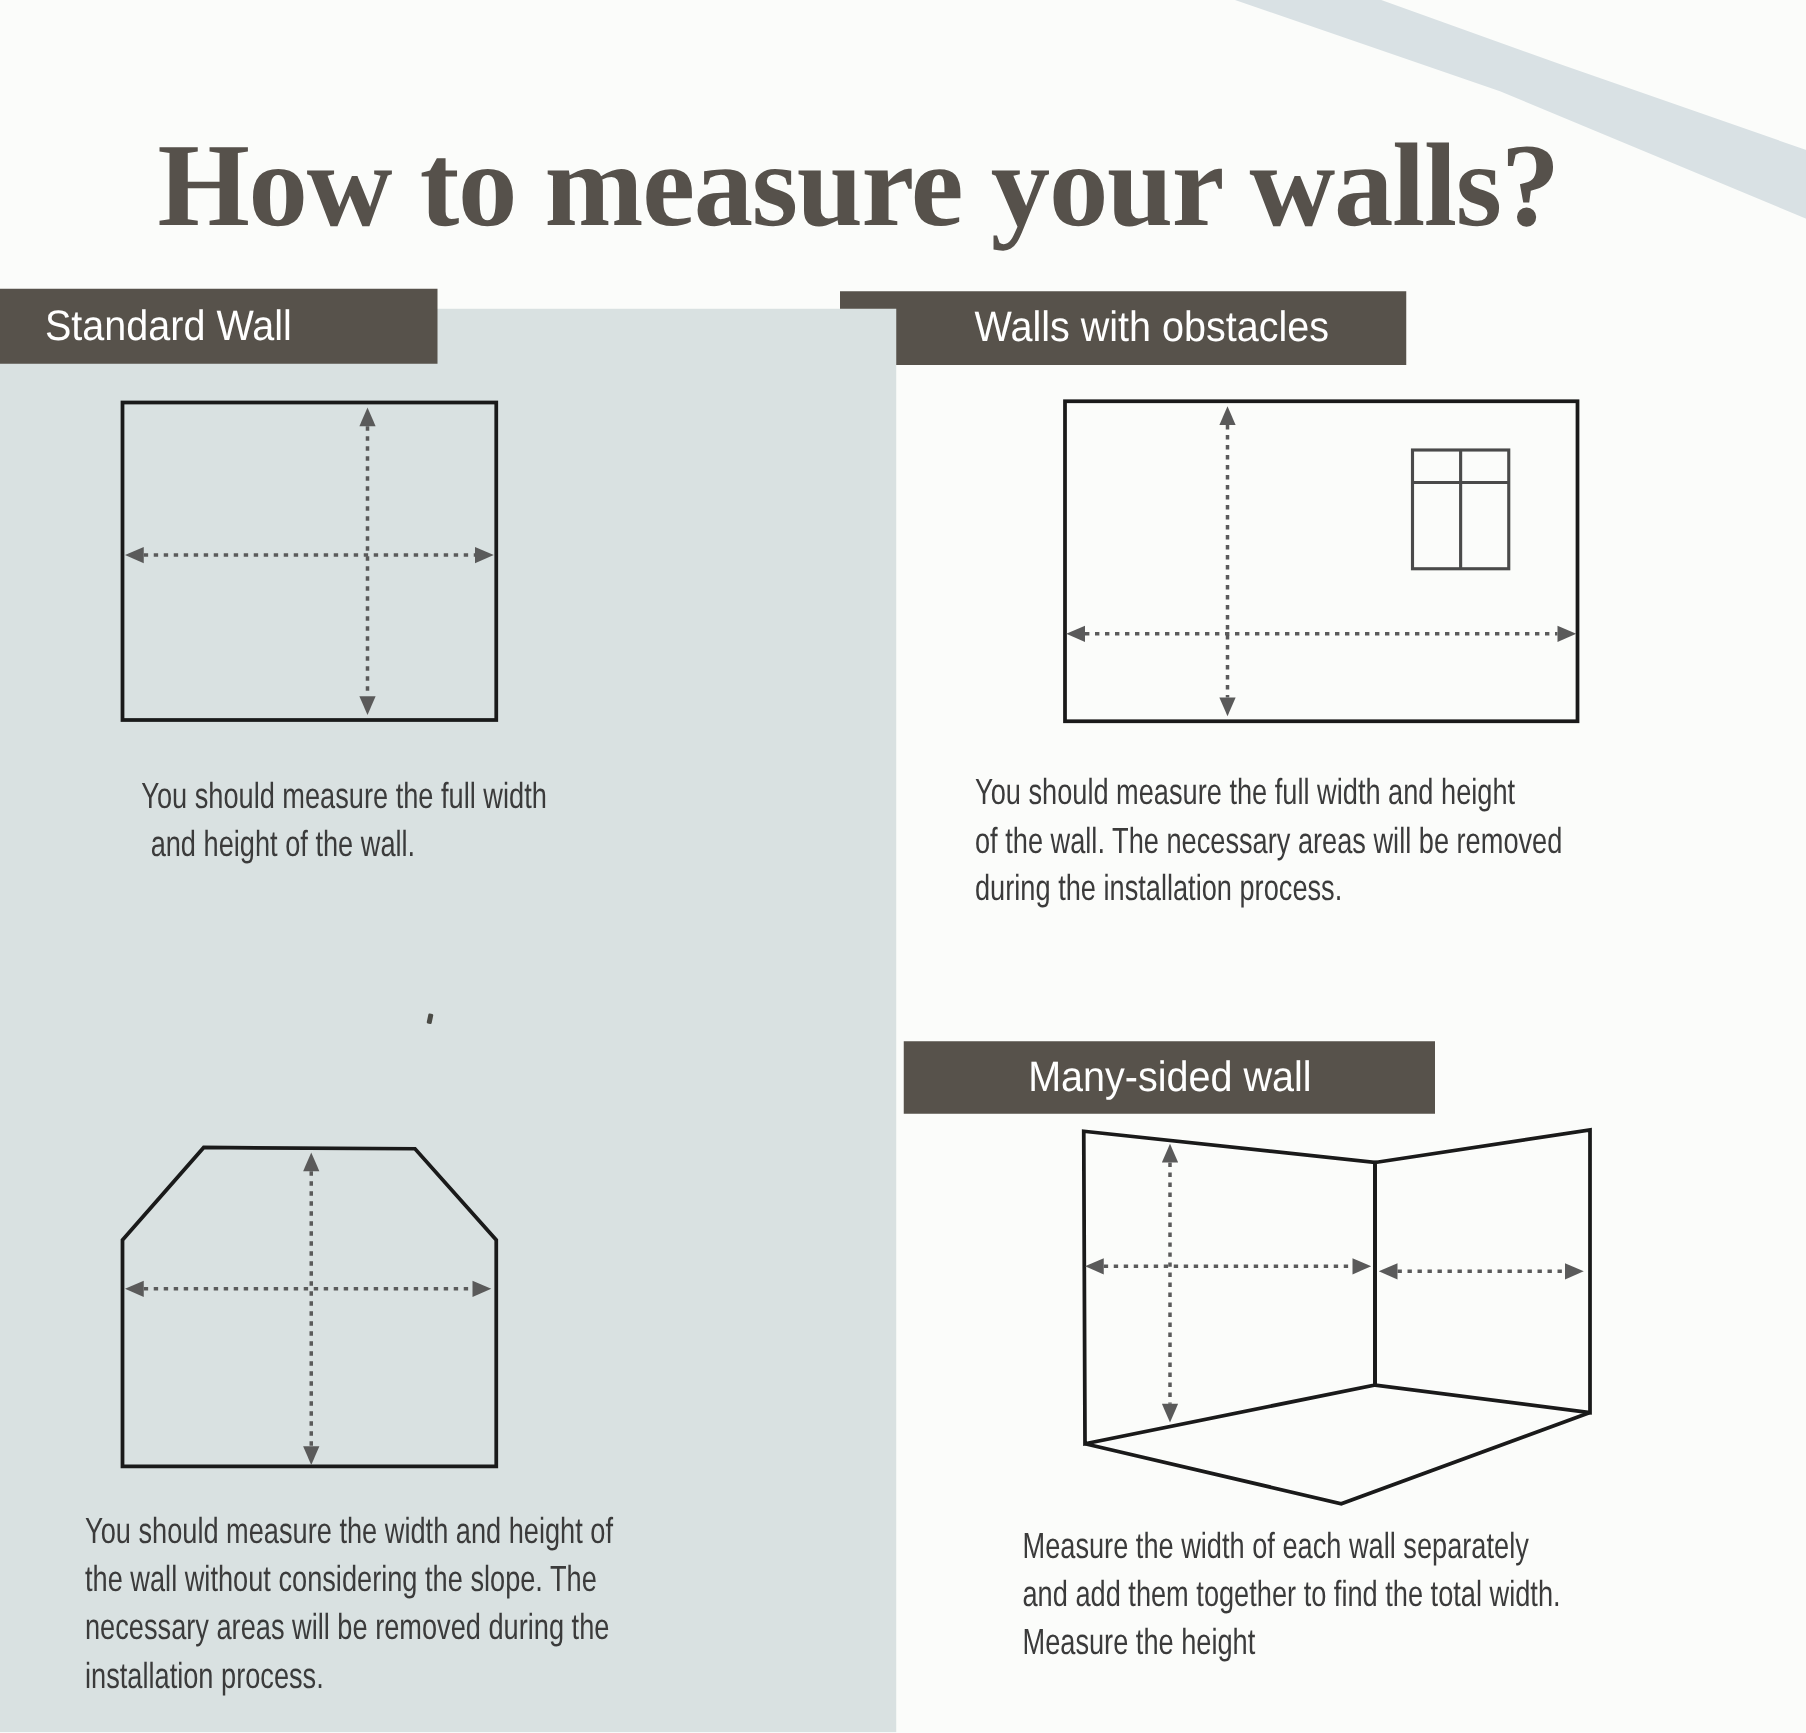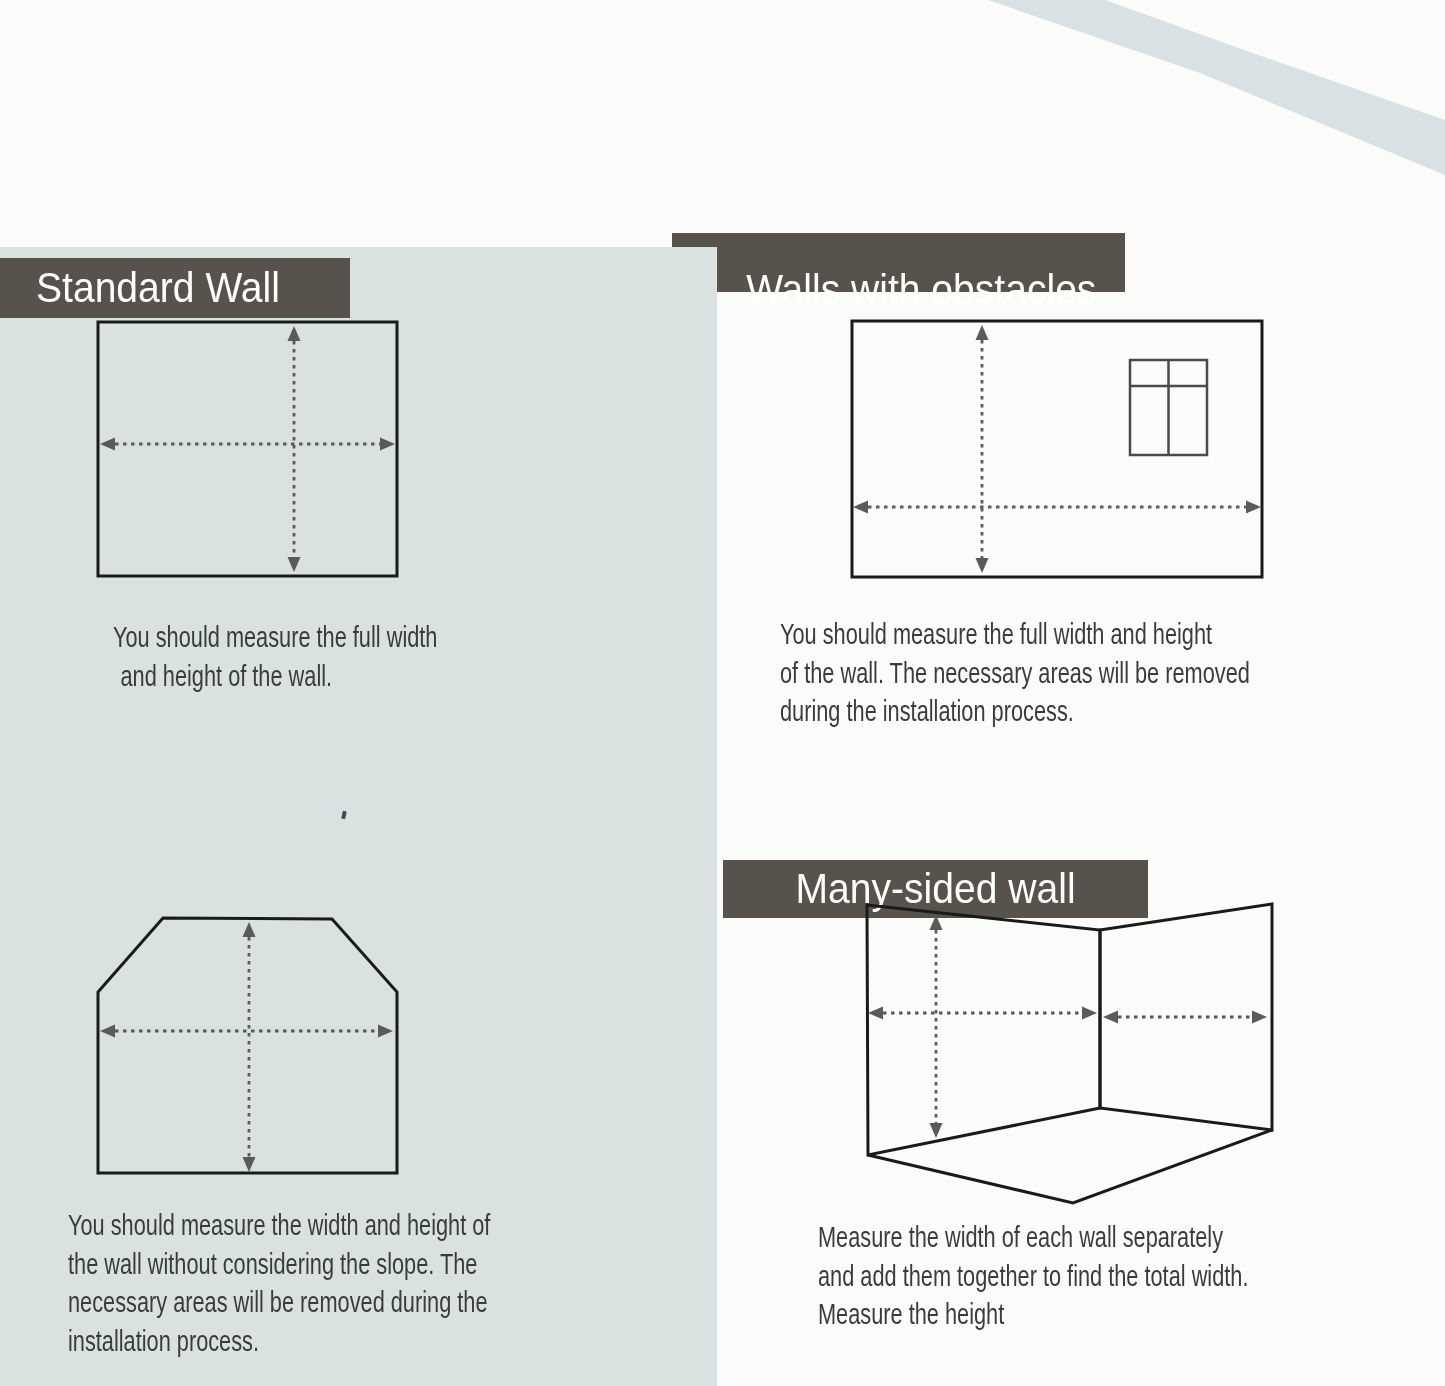--- a/index.html
+++ b/index.html
@@ -29,21 +29,21 @@
     background:var(--panel);z-index:3;
   }
   .page-title{
     position:absolute;left:126px;top:32px;z-index:4;
     font-family:"Liberation Serif",serif;font-size:95px;line-height:1.1;
     color:var(--title-text);letter-spacing:-1px;white-space:nowrap;
   }
   .header-bar{
     position:absolute;background:var(--header-bar);z-index:4;
     display:flex;align-items:center;color:var(--header-text);
-    font-size:42px;white-space:nowrap;margin-top:27px;
+    font-size:34px;white-space:nowrap;
   }
   .header-bar .bar-label{display:inline-block;transform:scaleX(0.93);}
   .bar-standard{left:0;top:231px;width:350px;height:60px;padding-left:36px;box-sizing:border-box;}
   .bar-standard .bar-label{transform-origin:0 50%;}
   .bar-obstacles{left:717px;top:233px;width:408px;height:59px;background:transparent;justify-content:center;}
   .bar-obstacles .bar-label{transform-origin:50% 50%;}
   .bar-sloping{left:0;top:831px;width:355px;height:58px;padding-left:60px;box-sizing:border-box;}
   .bar-sloping .bar-label{transform-origin:0 50%;}
   .bar-many{left:723px;top:833px;width:425px;height:58px;justify-content:center;}
   .bar-many .bar-label{transform-origin:50% 50%;}
@@ -74,20 +74,21 @@
 <div class="canvas">
 
   <svg class="ribbon-svg" width="1445" height="1386" viewBox="0 0 1445 1386">
     <polygon points="988,0 1105,0 1250,52 1445,120 1445,175 1200,73" fill="var(--ribbon)"></polygon>
   </svg>
 
   <div class="backdrop-bar"></div>
 
   <div class="panel"></div>
 
+  <h1 class="page-title">How to measure your walls?</h1>
 
   <div class="header-bar bar-standard">
     <span class="bar-label">Standard Wall</span>
   </div>
   <div class="header-bar bar-obstacles">
     <span class="bar-label">Walls with obstacles</span>
   </div>
   <div class="header-bar bar-many">
     <span class="bar-label">Many-sided wall</span>
   </div>

